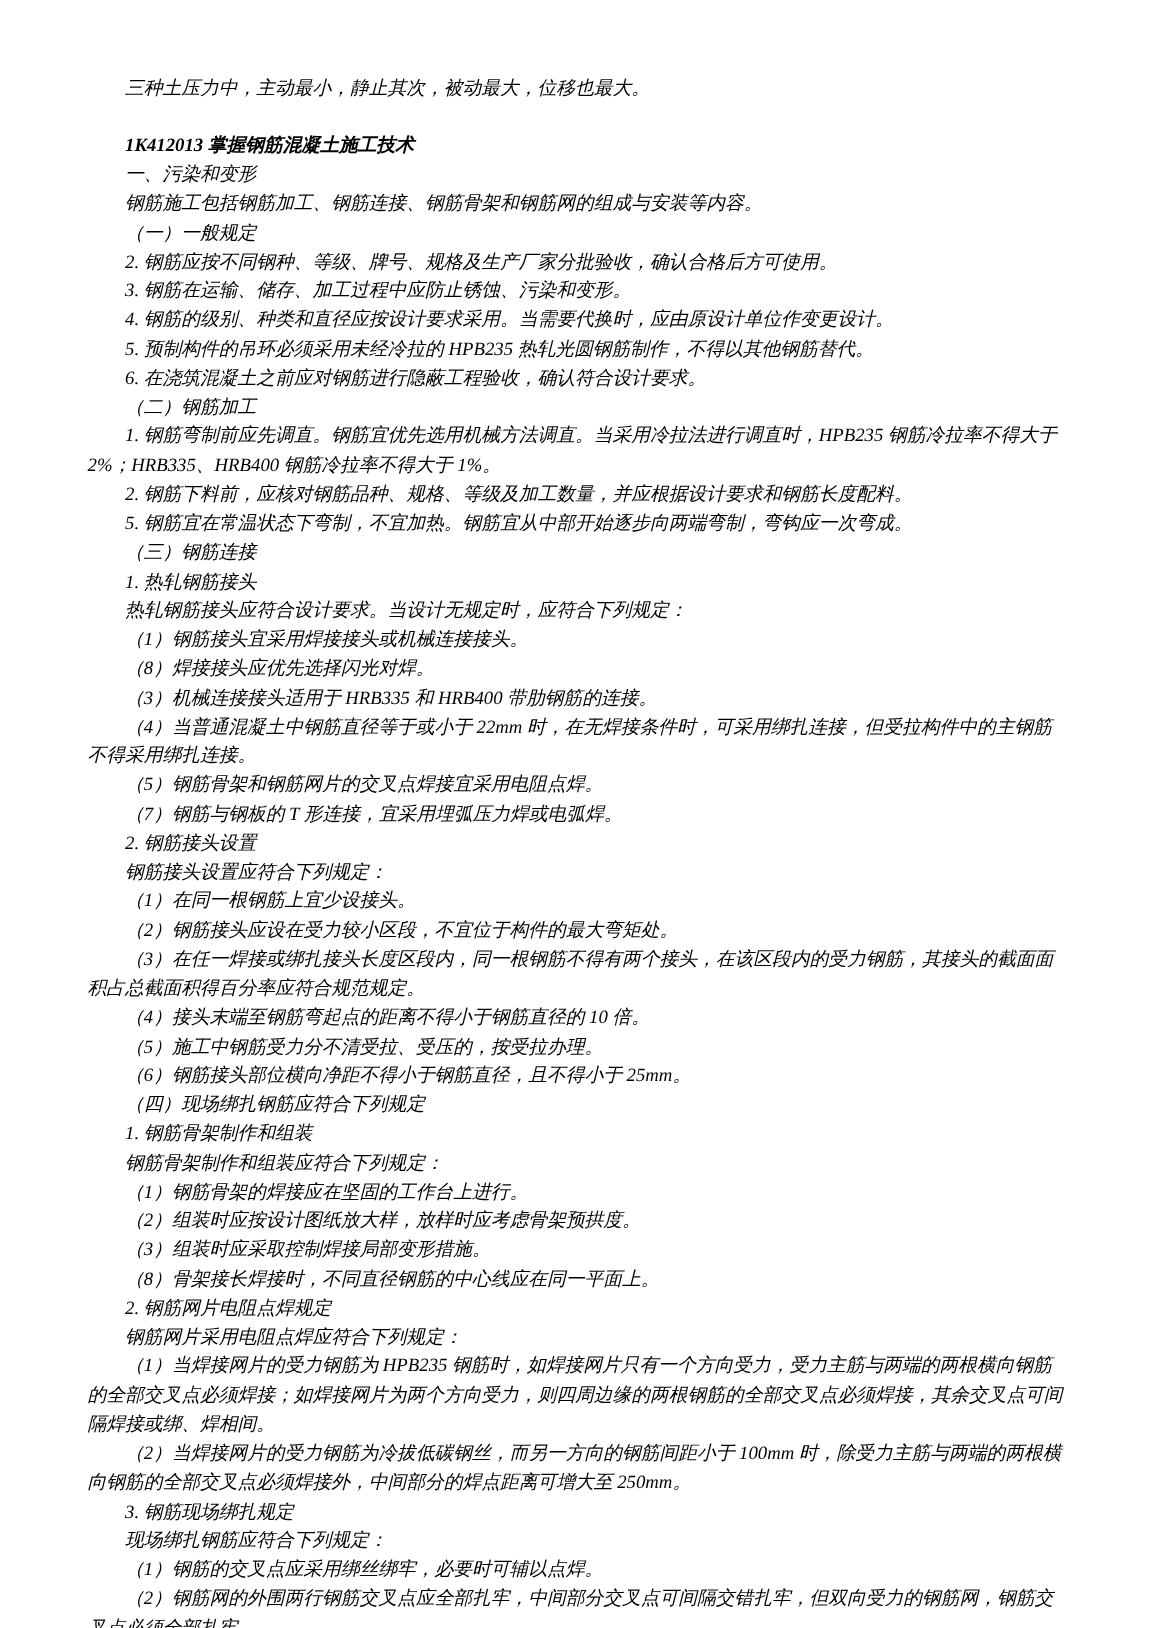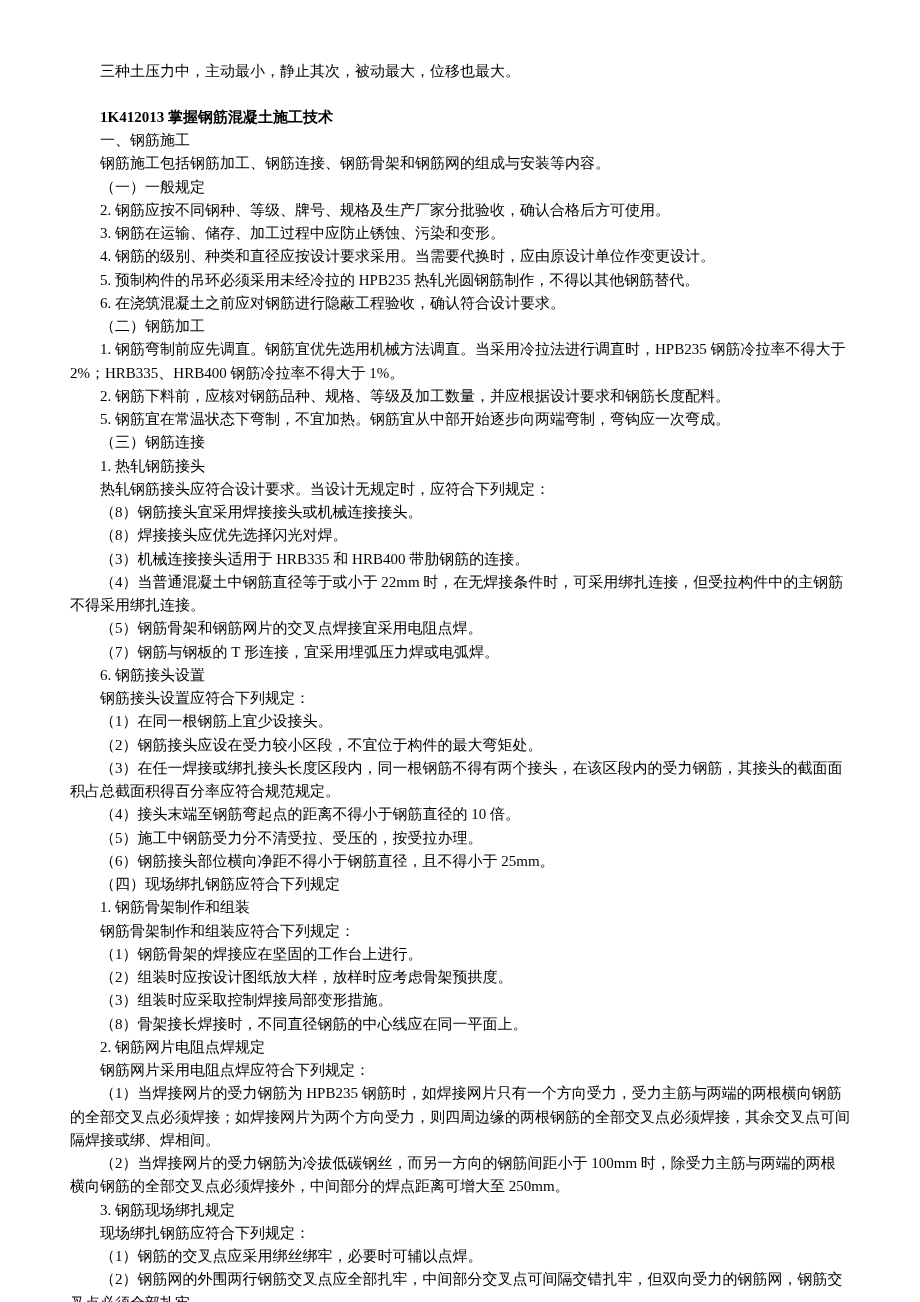--- a/index.html
+++ b/index.html
@@ -9,59 +9,60 @@
   color: #000;
   background: #fff;
   margin: 0;
   padding: 60px 70px 60px 70px;
   width: 920px;
   box-sizing: border-box;
 }
 p {
   margin: 0;
   text-indent: 2em;
+  font-style: italic;
 }
 .bold {
   font-weight: bold;
 }
 .spacer {
   height: 1.5em;
 }
 </style>
 </head>
 <body>
 
 <p>三种土压力中，主动最小，静止其次，被动最大，位移也最大。</p>
 
 <div class="spacer"></div>
 
 <p class="bold">1K412013 掌握钢筋混凝土施工技术</p>
 
-<p>一、钢筋施工</p>
+<p>一、污染和变形</p>
 <p>钢筋施工包括钢筋加工、钢筋连接、钢筋骨架和钢筋网的组成与安装等内容。</p>
 <p>（一）一般规定</p>
 <p>2. 钢筋应按不同钢种、等级、牌号、规格及生产厂家分批验收，确认合格后方可使用。</p>
 <p>3. 钢筋在运输、储存、加工过程中应防止锈蚀、污染和变形。</p>
 <p>4. 钢筋的级别、种类和直径应按设计要求采用。当需要代换时，应由原设计单位作变更设计。</p>
 <p>5. 预制构件的吊环必须采用未经冷拉的 HPB235 热轧光圆钢筋制作，不得以其他钢筋替代。</p>
 <p>6. 在浇筑混凝土之前应对钢筋进行隐蔽工程验收，确认符合设计要求。</p>
 <p>（二）钢筋加工</p>
 <p>1. 钢筋弯制前应先调直。钢筋宜优先选用机械方法调直。当采用冷拉法进行调直时，HPB235 钢筋冷拉率不得大于 2%；HRB335、HRB400 钢筋冷拉率不得大于 1%。</p>
 <p>2. 钢筋下料前，应核对钢筋品种、规格、等级及加工数量，并应根据设计要求和钢筋长度配料。</p>
 <p>5. 钢筋宜在常温状态下弯制，不宜加热。钢筋宜从中部开始逐步向两端弯制，弯钩应一次弯成。</p>
 <p>（三）钢筋连接</p>
 <p>1. 热轧钢筋接头</p>
 <p>热轧钢筋接头应符合设计要求。当设计无规定时，应符合下列规定：</p>
-<p>（8）钢筋接头宜采用焊接接头或机械连接接头。</p>
+<p>（1）钢筋接头宜采用焊接接头或机械连接接头。</p>
 <p>（8）焊接接头应优先选择闪光对焊。</p>
 <p>（3）机械连接接头适用于 HRB335 和 HRB400 带肋钢筋的连接。</p>
 <p>（4）当普通混凝土中钢筋直径等于或小于 22mm 时，在无焊接条件时，可采用绑扎连接，但受拉构件中的主钢筋不得采用绑扎连接。</p>
 <p>（5）钢筋骨架和钢筋网片的交叉点焊接宜采用电阻点焊。</p>
 <p>（7）钢筋与钢板的 T 形连接，宜采用埋弧压力焊或电弧焊。</p>
-<p>6. 钢筋接头设置</p>
+<p>2. 钢筋接头设置</p>
 <p>钢筋接头设置应符合下列规定：</p>
 <p>（1）在同一根钢筋上宜少设接头。</p>
 <p>（2）钢筋接头应设在受力较小区段，不宜位于构件的最大弯矩处。</p>
 <p>（3）在任一焊接或绑扎接头长度区段内，同一根钢筋不得有两个接头，在该区段内的受力钢筋，其接头的截面面积占总截面积得百分率应符合规范规定。</p>
 <p>（4）接头末端至钢筋弯起点的距离不得小于钢筋直径的 10 倍。</p>
 <p>（5）施工中钢筋受力分不清受拉、受压的，按受拉办理。</p>
 <p>（6）钢筋接头部位横向净距不得小于钢筋直径，且不得小于 25mm。</p>
 <p>（四）现场绑扎钢筋应符合下列规定</p>
 <p>1. 钢筋骨架制作和组装</p>
 <p>钢筋骨架制作和组装应符合下列规定：</p>

